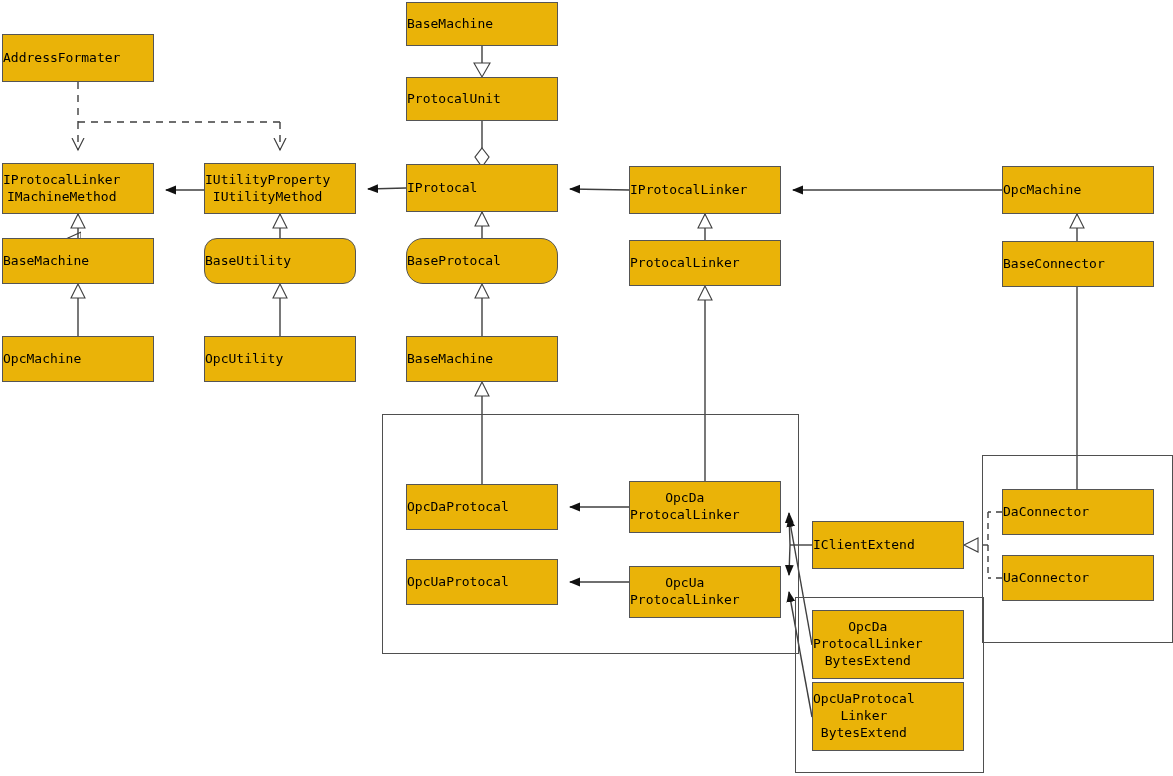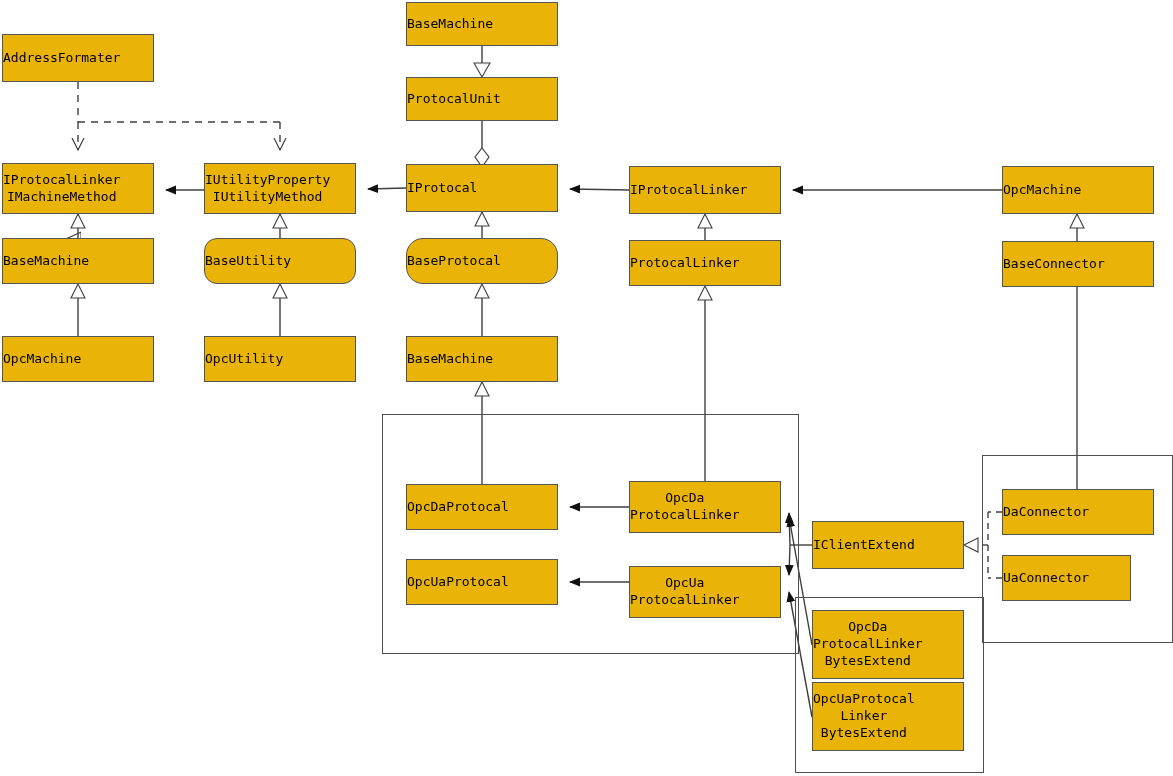--- a/index.html
+++ b/index.html
@@ -234,21 +234,21 @@
   </div>
 
   <div class="node" style="left:812px; top:521px; width:152px; height:48px;">
     <span class="lbl">IClientExtend</span>
   </div>
 
   <div class="node" style="left:1002px; top:489px; width:152px; height:46px;">
     <span class="lbl">DaConnector</span>
   </div>
 
-  <div class="node" style="left:1002px; top:555px; width:129px; height:46px;">
+  <div class="node" style="left:1002px; top:555px; width:152px; height:46px;">
     <span class="lbl">UaConnector</span>
   </div>
 
   <div class="node" style="left:812px; top:610px; width:152px; height:69px;">
     <span class="lbl">OpcDa
 ProtocalLinker
 BytesExtend</span>
   </div>
 
   <div class="node" style="left:812px; top:682px; width:152px; height:69px;">

